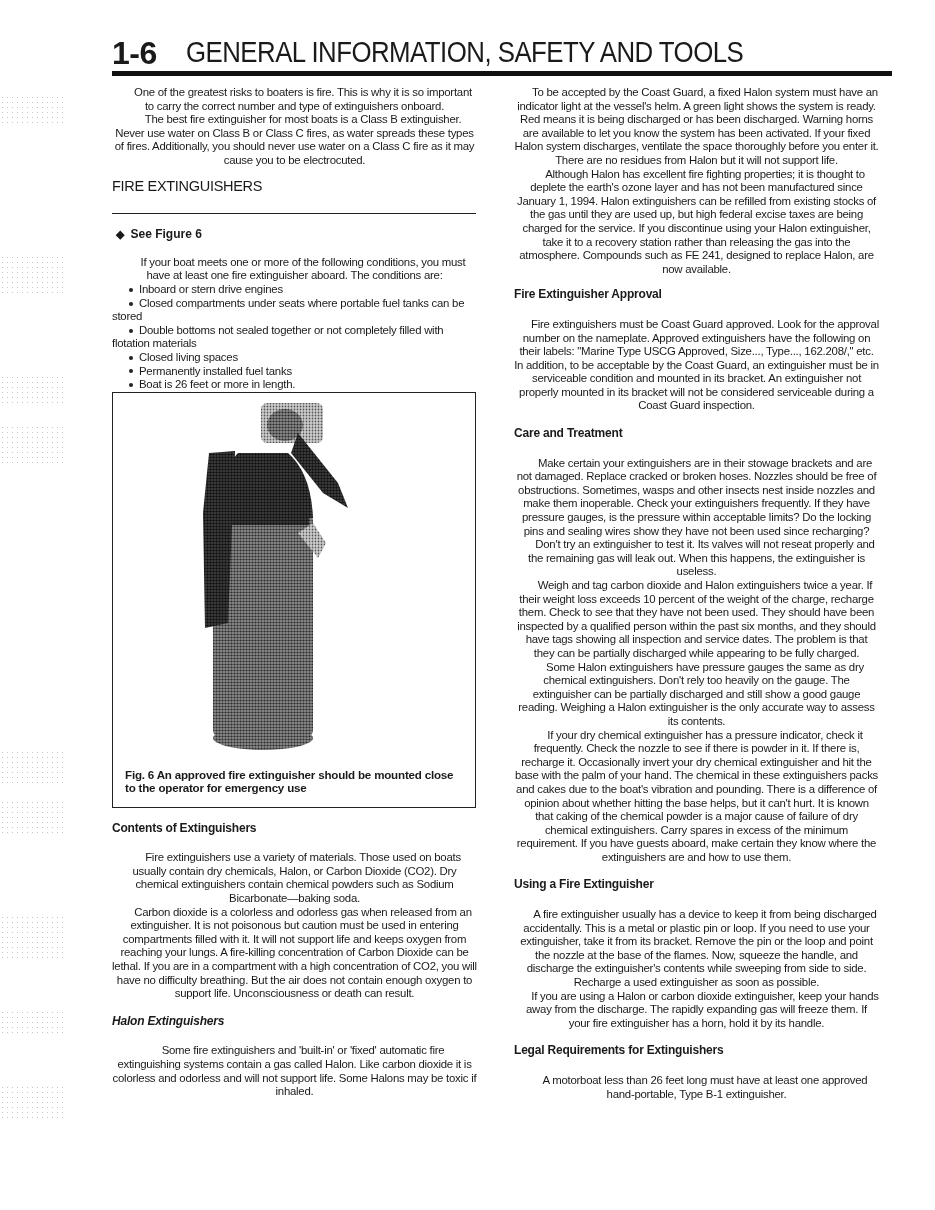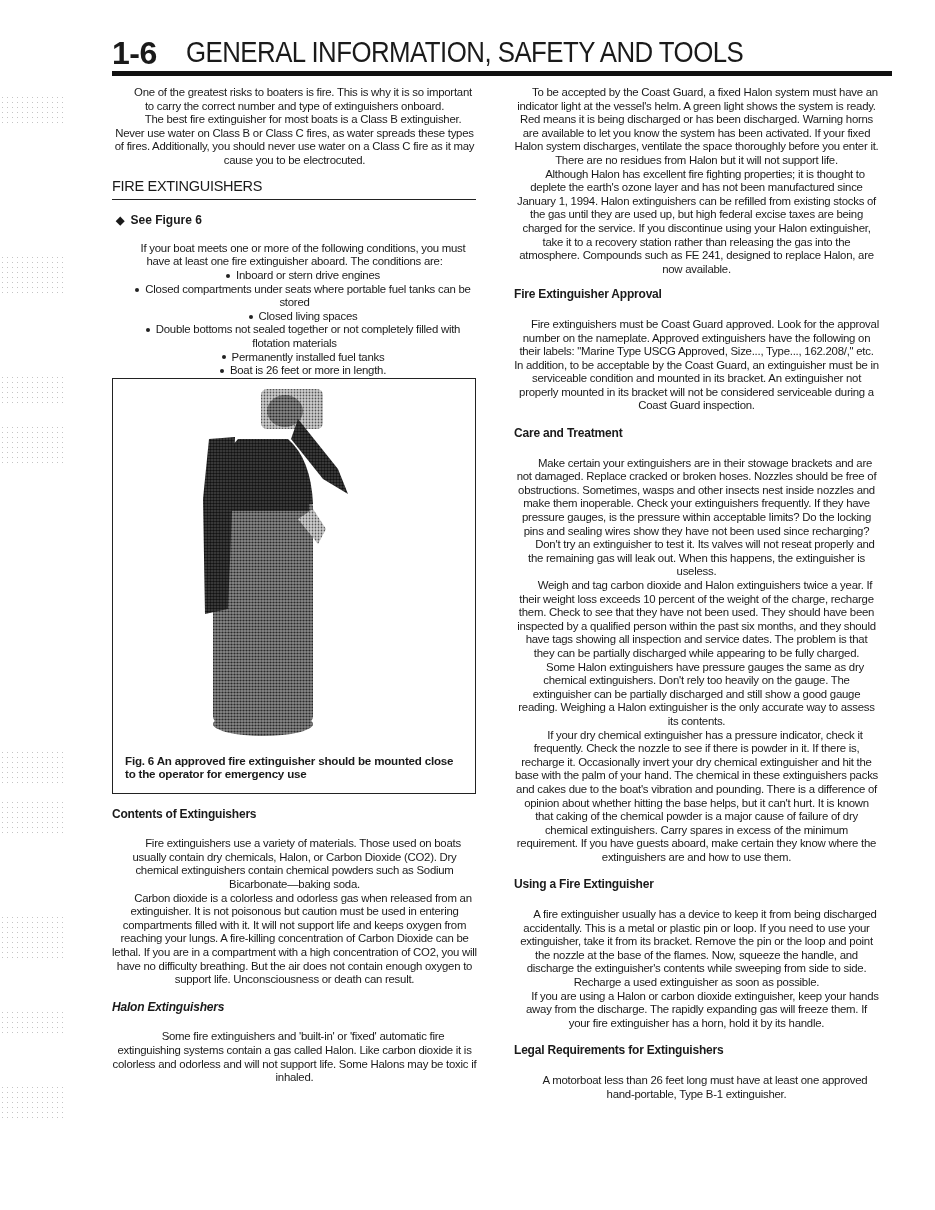--- a/index.html
+++ b/index.html
@@ -23,27 +23,27 @@
     transform: scaleX(0.86); transform-origin: left top; white-space: nowrap;
   }
   .header .rule {
     position: absolute; left: 0; top: 38px; width: 780px; height: 5px; background: #111;
   }
   .col { position: absolute; font-size: 11.4px; line-height: 13.6px; }
   .col-left { left: 112px; top: 86px; width: 365px; }
   .col-right { left: 514px; top: 86px; width: 365px; }
   p { margin: 0; text-indent: 17px; text-align: center; letter-spacing: -0.25px; }
   .sec-h-caps {
-    margin-top: 12px; font-size: 14.5px; letter-spacing: -0.3px; padding-bottom: 6px;
+    margin-top: 12px; font-size: 14.5px; letter-spacing: -0.3px; padding-bottom: 20px;
     border-bottom: 1.5px solid #222; width: 364px;
   }
   .see-fig { margin-top: 14px; font-weight: bold; font-size: 12px; }
   .see-fig .diamond { font-size: 11px; margin-right: 6px; margin-left: 4px; }
   .spacer-s { height: 14px; }
-  ul.conds { list-style: none; margin: 0; padding: 0; text-align: center; }
+  ul.conds { list-style: none; margin: 0; padding: 0; }
   ul.conds li { text-indent: 17px; letter-spacing: -0.25px; }
   ul.conds li .bullet { display: inline-block; width: 4px; height: 4px; background: #222; border-radius: 50%; margin-right: 6px; vertical-align: middle; text-indent: 0; }
   .figure {
     width: 362px; height: 414px; border: 1.5px solid #222; position: relative;
   }
   .figure .photo {
     position: absolute; left: 0; right: 0; top: 0; height: 360px;
   }
   .figure .caption {
     position: absolute; left: 12px; right: 10px; top: 375px;
@@ -80,22 +80,22 @@
 
   <div class="see-fig">
     <span class="diamond">◆</span><span>See Figure 6</span>
   </div>
   <div class="spacer-s"></div>
 
   <p>If your boat meets one or more of the following conditions, you must have at least one fire extinguisher aboard. The conditions are:</p>
   <ul class="conds">
     <li><span class="bullet"></span><span>Inboard or stern drive engines</span></li>
     <li><span class="bullet"></span><span>Closed compartments under seats where portable fuel tanks can be stored</span></li>
+    <li><span class="bullet"></span><span>Double bottoms not sealed together or not completely filled with flotation materials</span></li>
     <li><span class="bullet"></span><span>Closed living spaces</span></li>
-    <li><span class="bullet"></span><span>Double bottoms not sealed together or not completely filled with flotation materials</span></li>
     <li><span class="bullet"></span><span>Permanently installed fuel tanks</span></li>
     <li><span class="bullet"></span><span>Boat is 26 feet or more in length.</span></li>
   </ul>
 
   <div class="figure">
     <svg class="photo" viewBox="0 0 362 360" width="362" height="360">
       <defs>
         <pattern id="ht" width="3" height="3" patternUnits="userSpaceOnUse">
           <rect width="3" height="3" fill="#8a8a8a"></rect>
           <circle cx="1.5" cy="1.5" r="1.1" fill="#2a2a2a"></circle>

